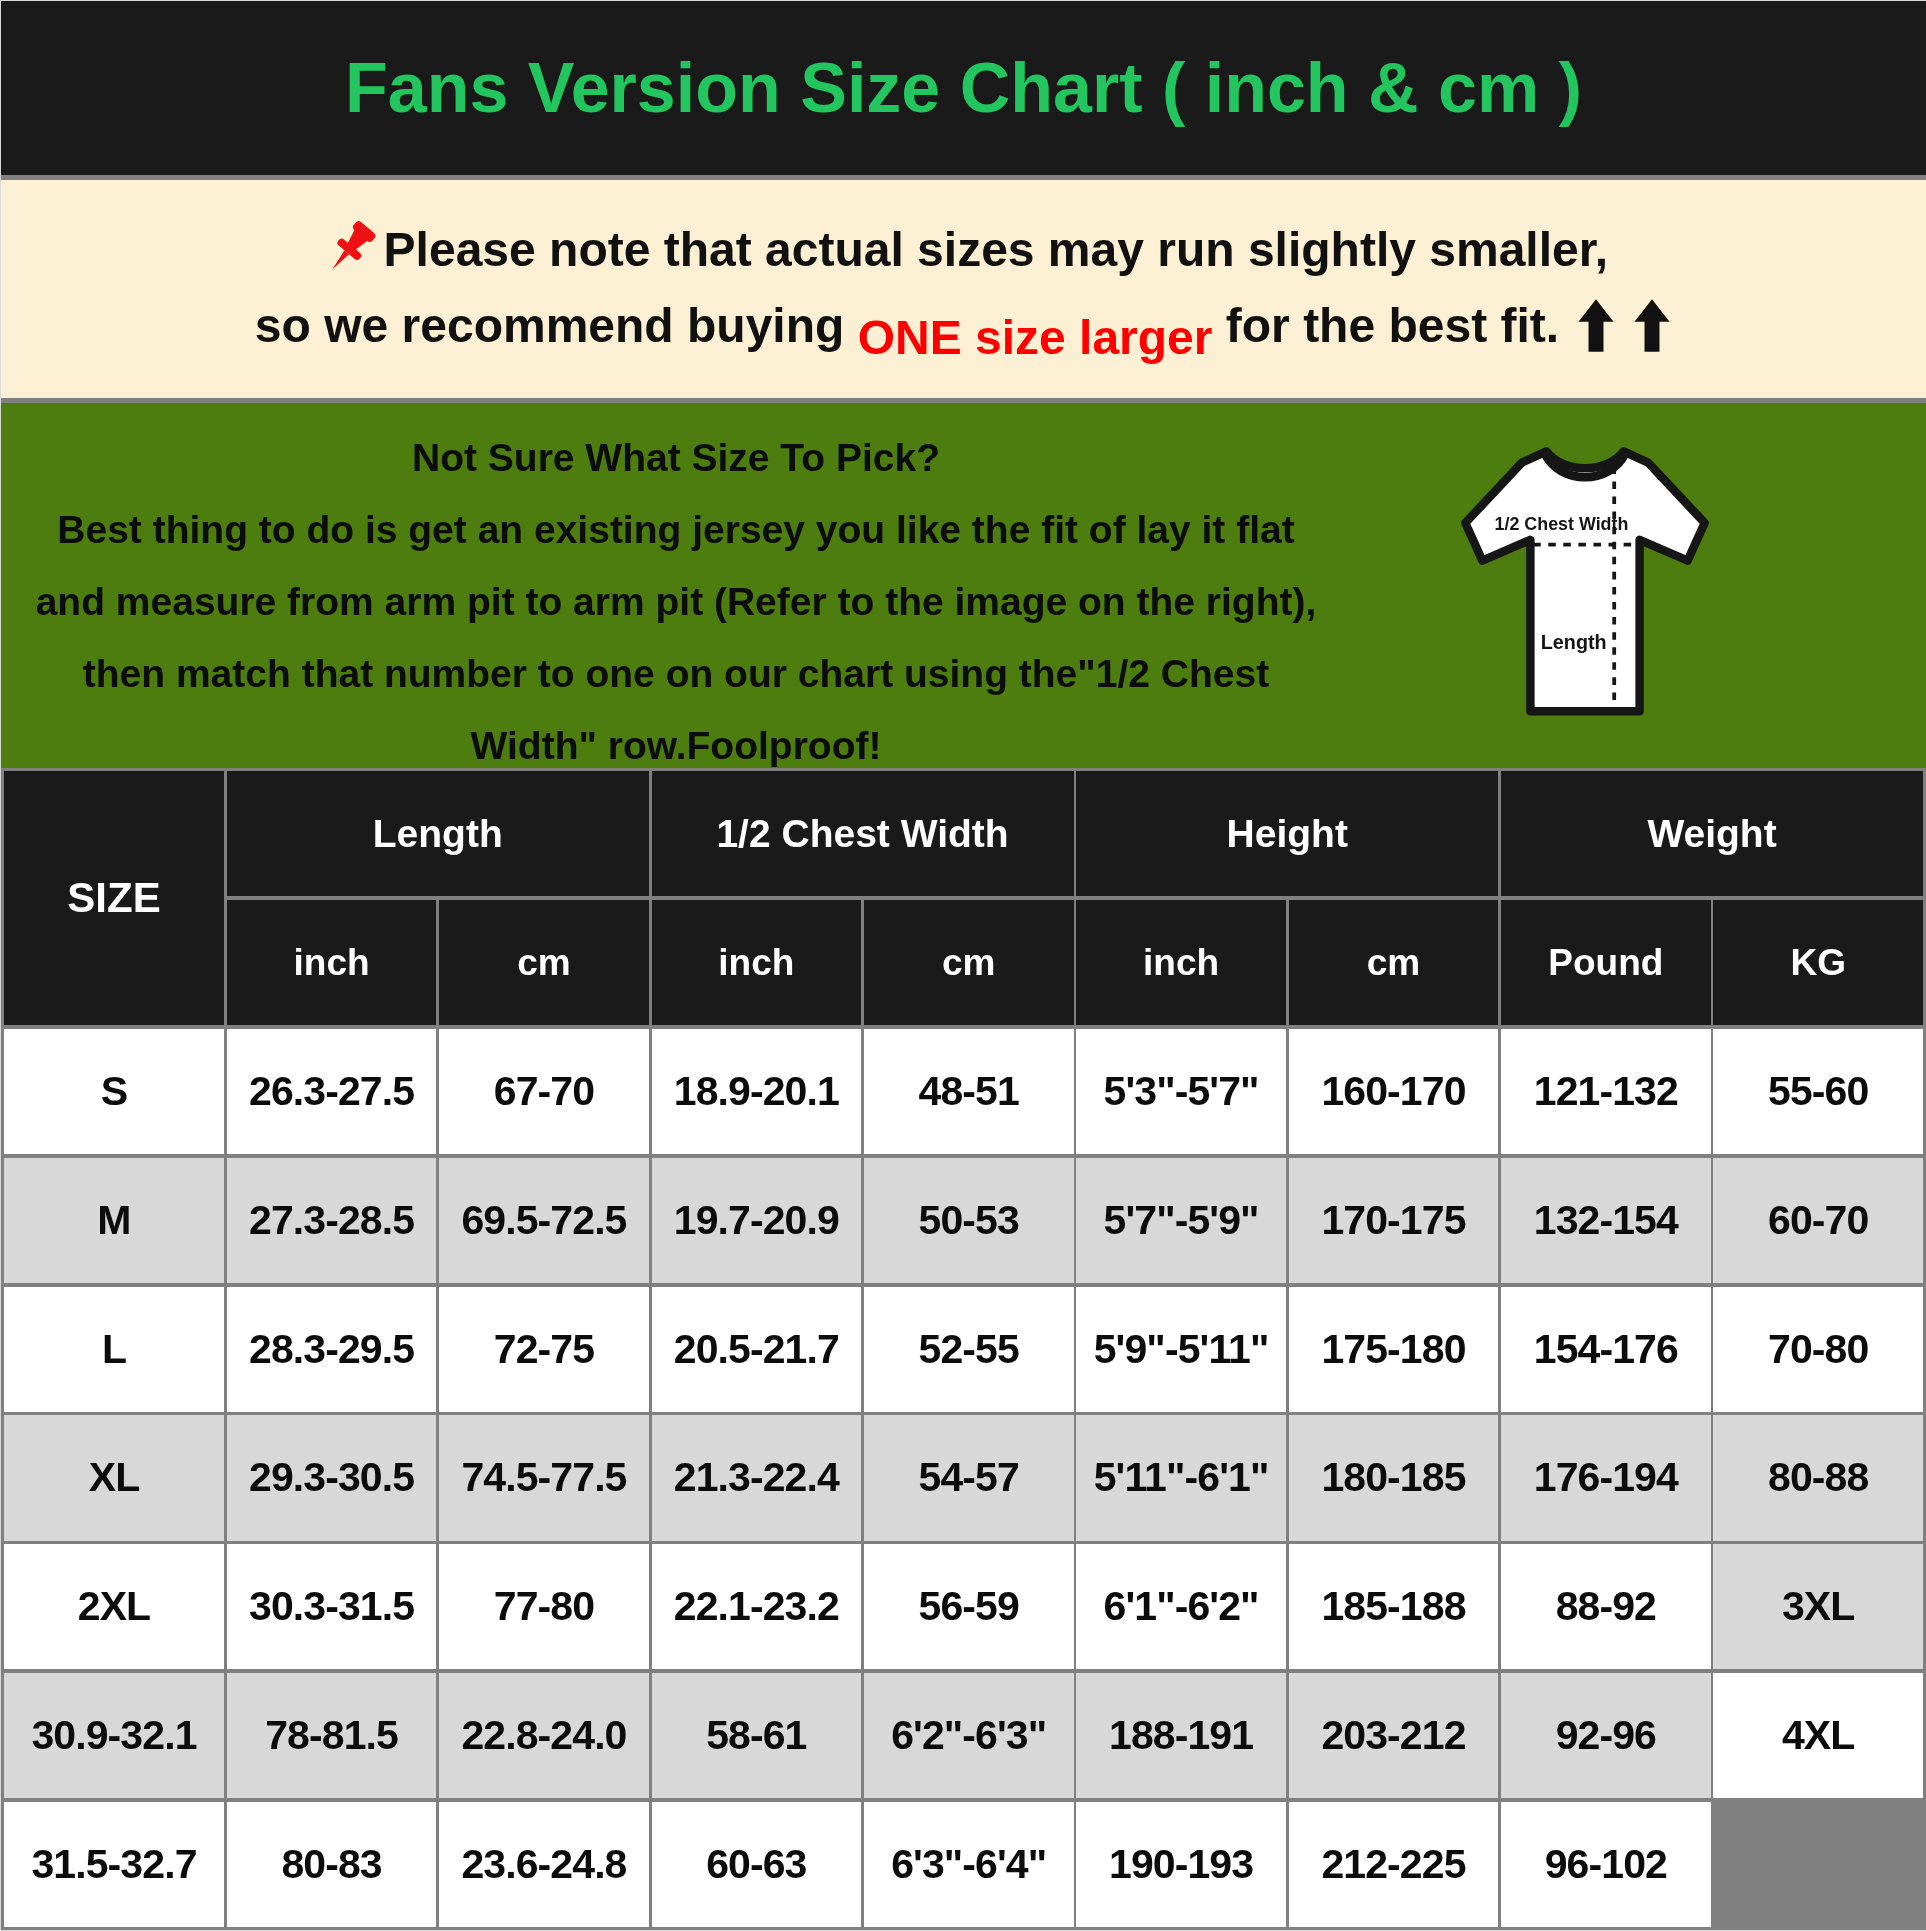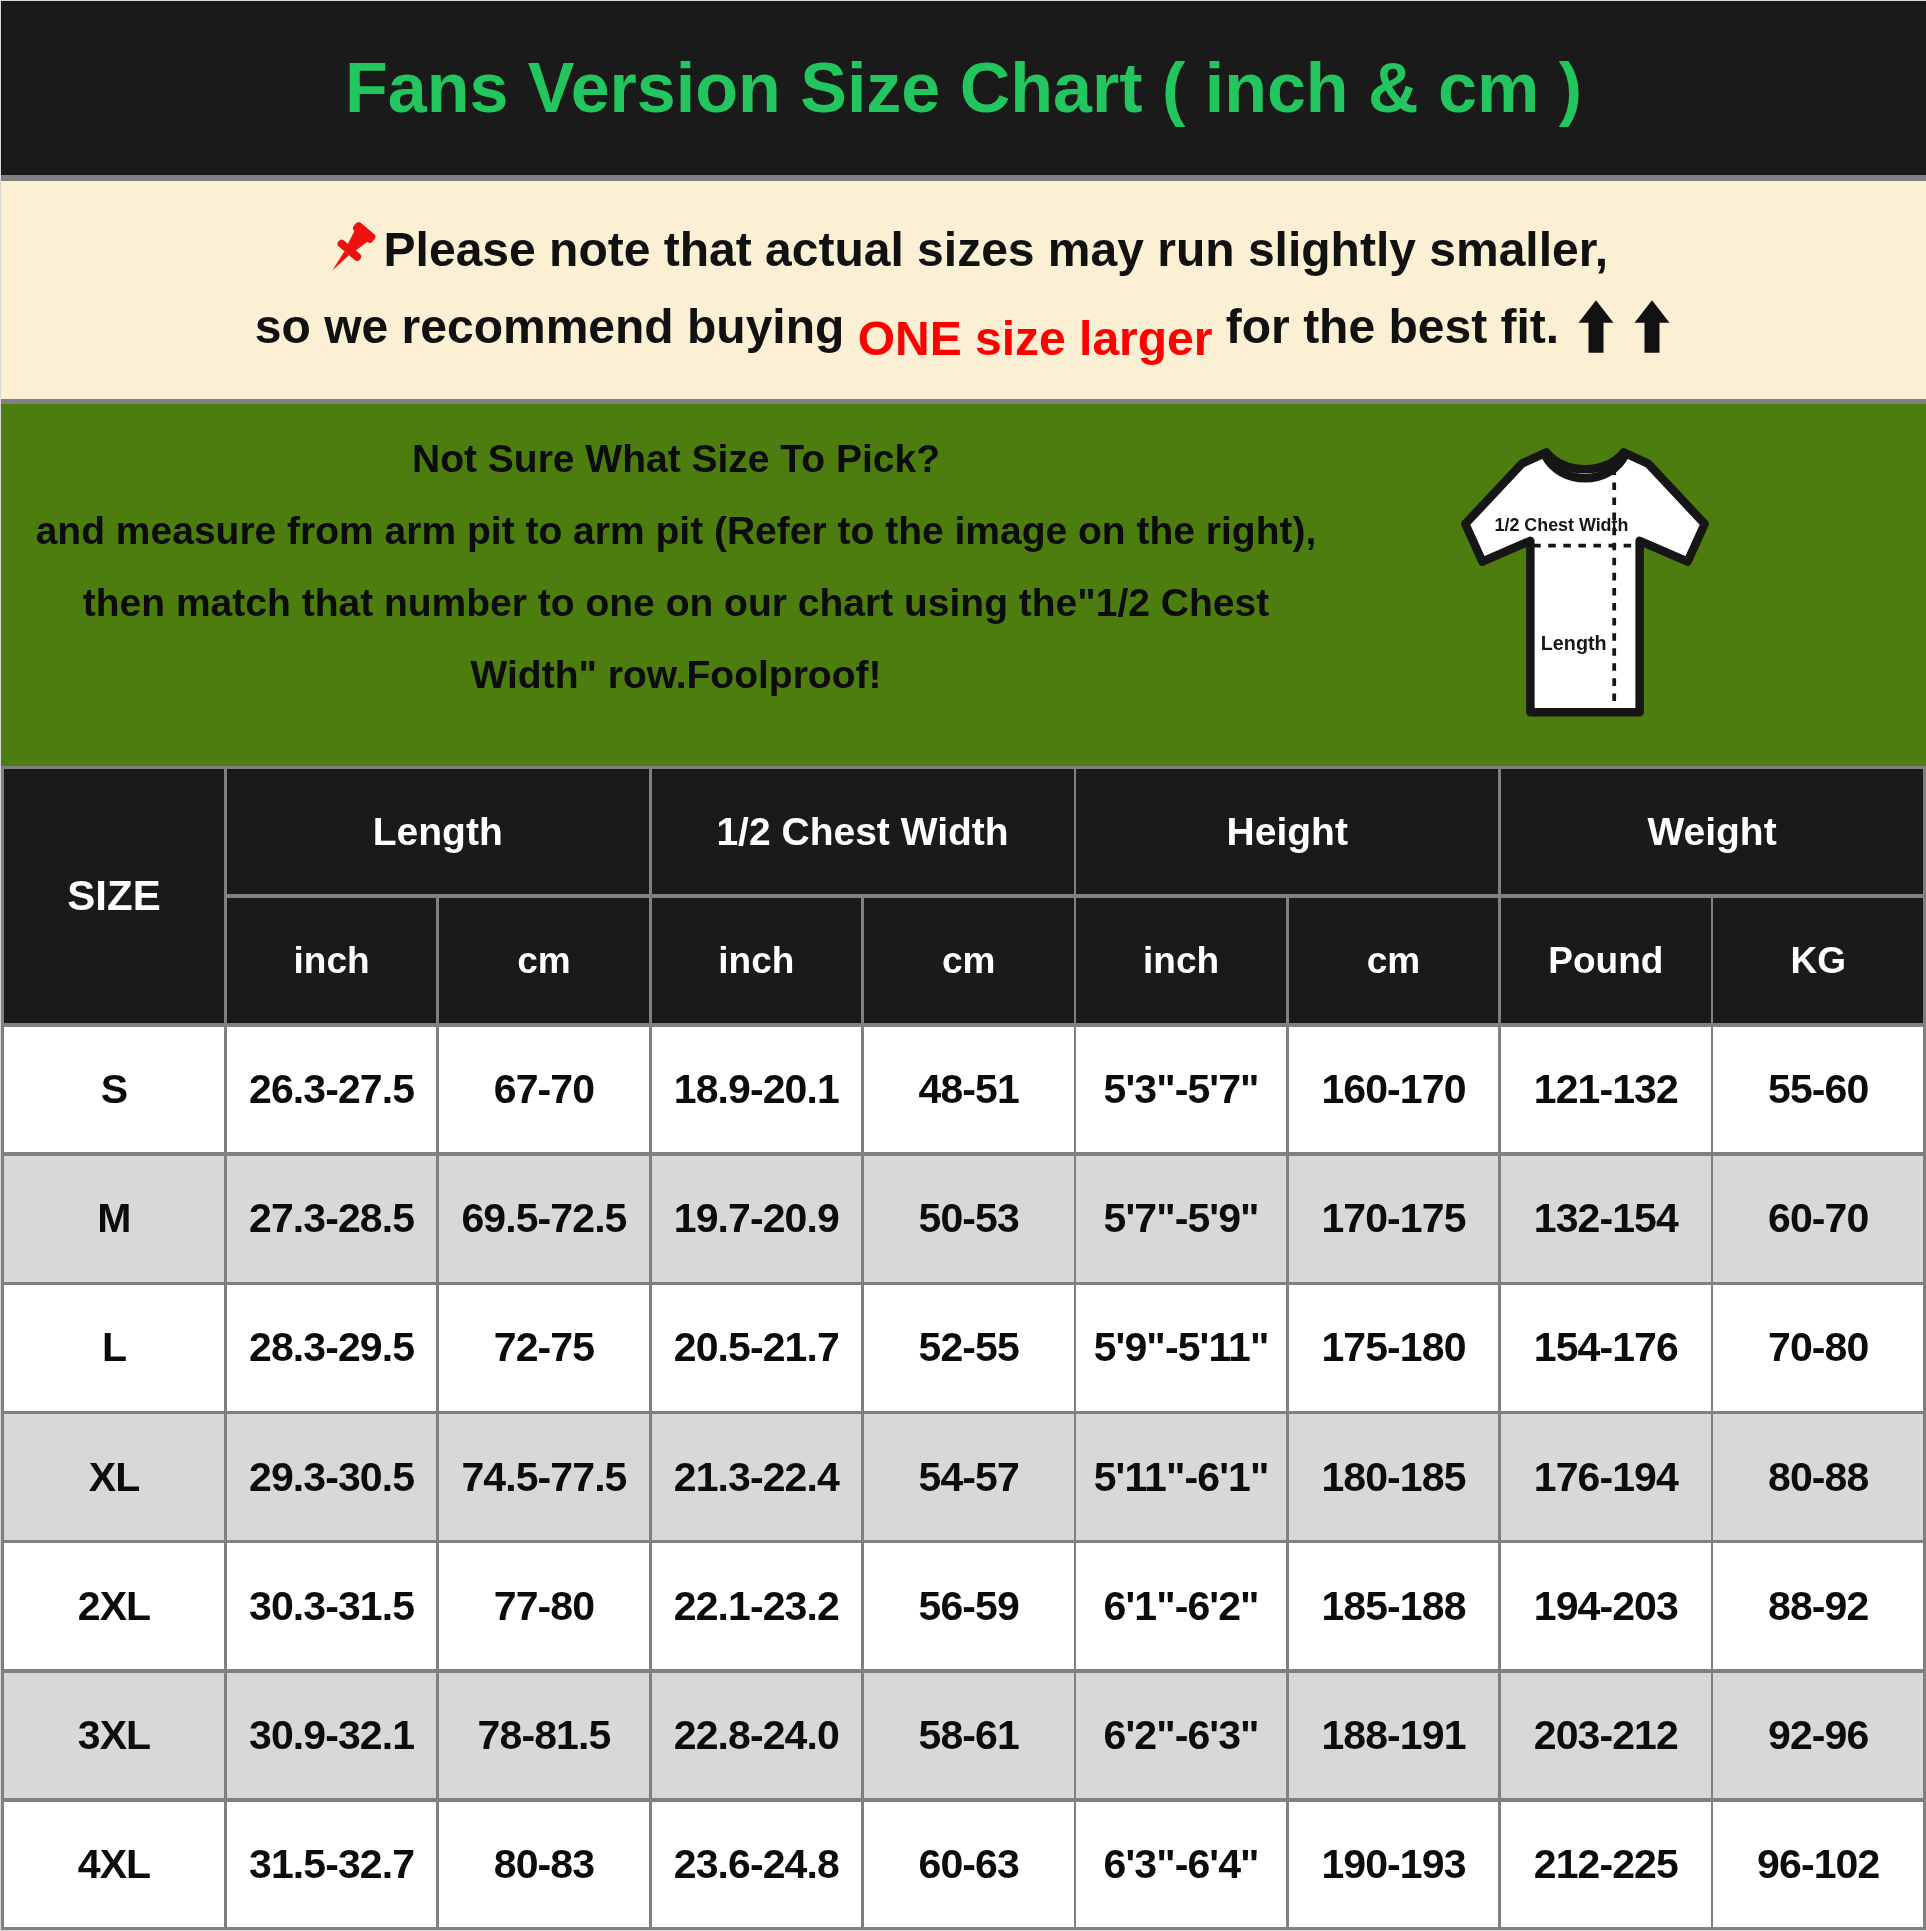--- a/index.html
+++ b/index.html
@@ -95,20 +95,21 @@
         <path d="M20 86 V38 H4 L32 2 L60 38 H44 V86 Z" fill="#121212"></path>
       </svg>
     </div>
   </section>
 
   <div class="sep"></div>
 
   <section class="guide">
     <div class="guide-text">
       <div>Not Sure What Size To Pick?</div>
+      <div>Best thing to do is get an existing jersey you like the fit of lay it flat</div>
       <div>and measure from arm pit to arm pit (Refer to the image on the right),</div>
       <div>then match that number to one on our chart using the"1/2 Chest</div>
       <div>Width" row.Foolproof!</div>
     </div>
     <svg class="shirt-svg" viewBox="0 0 310 330">
       <path d="M 88 34 L 28 98 L 46 138 L 97 116 L 97 298 L 213 298 L 213 116 L 264 138 L 282 98 L 222 34 L 196 22 C 178 46 132 46 114 22 Z" fill="#ffffff" stroke="#161616" stroke-width="9" stroke-linejoin="round"></path>
       <path d="M 112 24 C 128 58 182 58 198 24" fill="none" stroke="#161616" stroke-width="9"></path>
       <line x1="84" y1="121" x2="214" y2="121" stroke="#161616" stroke-width="4" stroke-dasharray="8 8"></line>
       <line x1="186" y1="38" x2="186" y2="296" stroke="#161616" stroke-width="4" stroke-dasharray="8 8"></line>
       <text x="130" y="106" font-size="19" text-anchor="middle">1/2 Chest Width</text>
@@ -173,21 +174,20 @@
     <div class="cell td g">176-194</div>
     <div class="cell td g">80-88</div>
 
     <div class="cell td w">2XL</div>
     <div class="cell td w">30.3-31.5</div>
     <div class="cell td w">77-80</div>
     <div class="cell td w">22.1-23.2</div>
     <div class="cell td w">56-59</div>
     <div class="cell td w">6'1"-6'2"</div>
     <div class="cell td w">185-188</div>
-    <div class="cell td w">194-203</div>
     <div class="cell td w">88-92</div>
 
     <div class="cell td g">3XL</div>
     <div class="cell td g">30.9-32.1</div>
     <div class="cell td g">78-81.5</div>
     <div class="cell td g">22.8-24.0</div>
     <div class="cell td g">58-61</div>
     <div class="cell td g">6'2"-6'3"</div>
     <div class="cell td g">188-191</div>
     <div class="cell td g">203-212</div>

